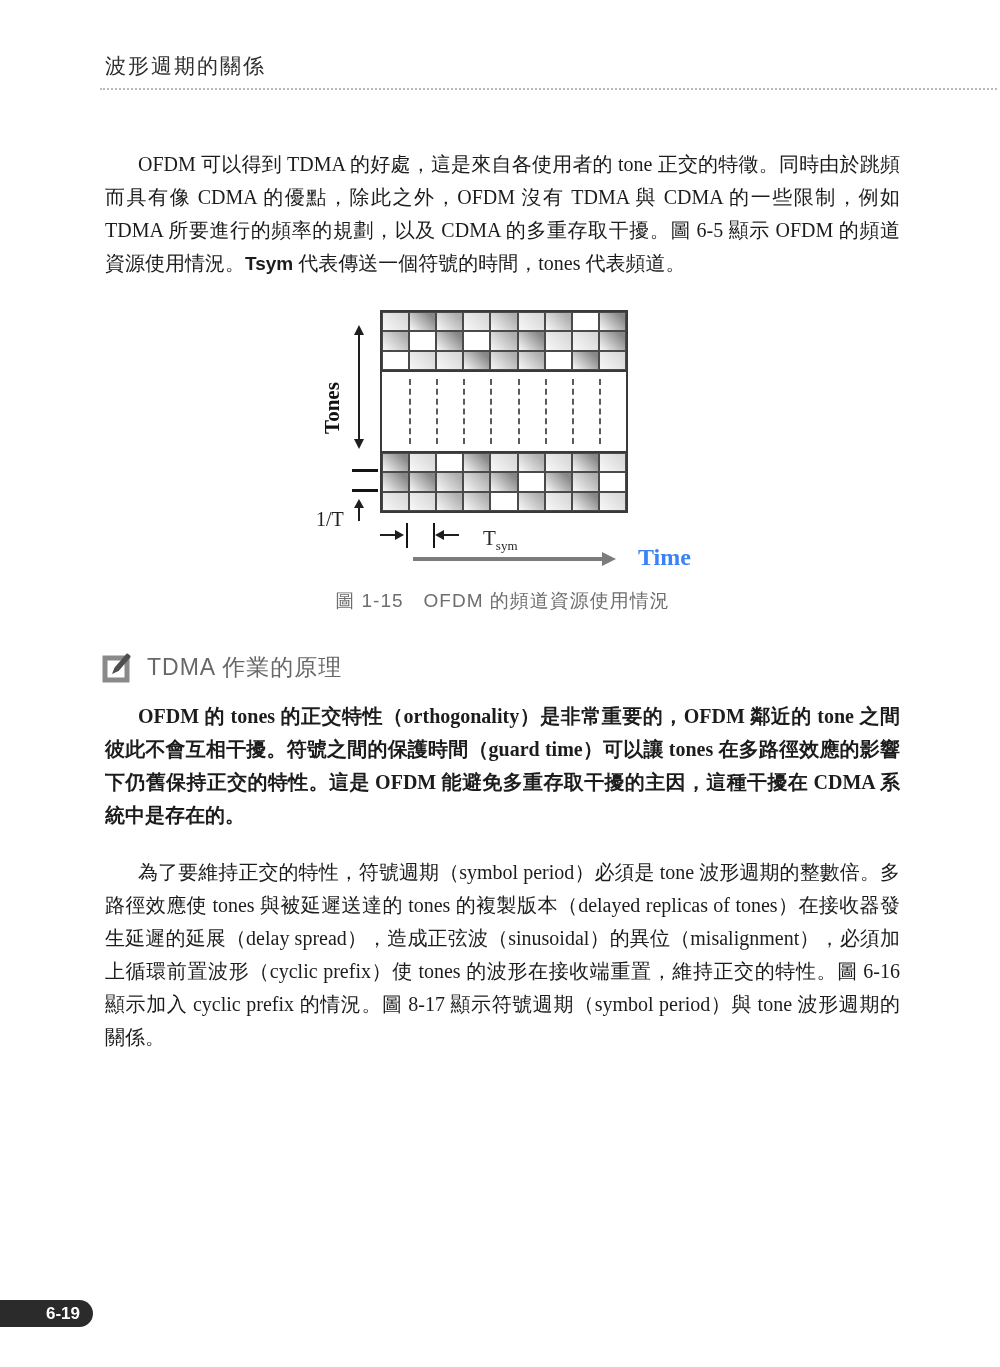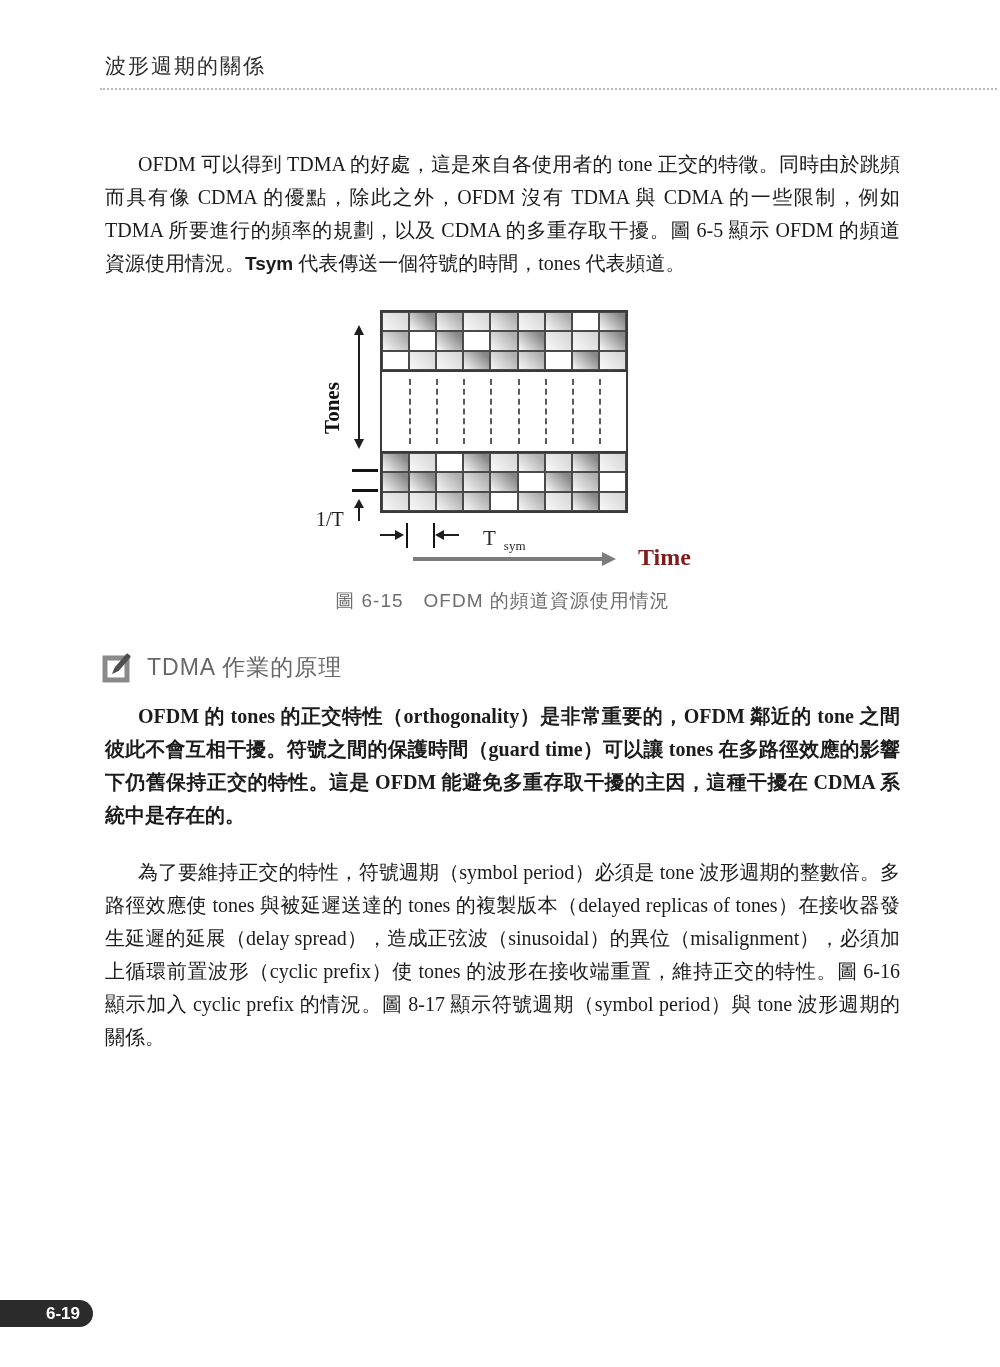--- a/index.html
+++ b/index.html
@@ -55,27 +55,27 @@
   .tick-v{position:absolute;top:223px;width:2px;height:25px;background:#141414;}
   .tick-v.v1{left:106px;} .tick-v.v2{left:133px;}
   .h-arrow{position:absolute;top:234px;height:2px;background:#1e1e1e;width:20px;}
   .h-arrow.right{left:80px;}
   .h-arrow.right::after{content:"";position:absolute;right:-9px;top:-4px;
         border:5px solid transparent;border-left:9px solid #1e1e1e;}
   .h-arrow.left{left:139px;}
   .h-arrow.left::before{content:"";position:absolute;left:-9px;top:-4px;
         border:5px solid transparent;border-right:9px solid #1e1e1e;}
   .tsym-label{position:absolute;left:183px;top:226px;font-size:21px;color:#2a2a2a;}
-  .tsym-label sub{font-size:13px;margin-left:8px;}
+  .tsym-label sub{font-size:13px;}
 
   
   .time-arrow{position:absolute;left:113px;top:257px;width:196px;height:4px;background:#7c7c7c;}
   .time-arrow::after{content:"";position:absolute;right:-14px;top:-5px;
         border:7px solid transparent;border-left:14px solid #7c7c7c;}
-  .time-label{position:absolute;left:338px;top:244px;font-weight:700;font-size:24px;color:#7f1d1d;}
+  .time-label{position:absolute;left:338px;top:244px;font-weight:700;font-size:24px;color:#3b82f6;}
 
   
   .fig-caption{position:absolute;left:105px;top:588px;width:795px;text-align:center;
         font-family:"Liberation Sans","DejaVu Sans",sans-serif;
         font-size:19px;letter-spacing:1px;color:#6e6e6e;}
 
   
   .section-heading{position:absolute;left:102px;top:650px;display:flex;align-items:center;gap:11px;
         font-family:"Liberation Sans","DejaVu Sans",sans-serif;
         font-size:23px;font-weight:500;letter-spacing:1px;color:#676767;margin:0;}
@@ -180,21 +180,21 @@
     <div class="h-arrow right"></div>
     <div class="tick-v v1"></div>
     <div class="tick-v v2"></div>
     <div class="h-arrow left"></div>
     <div class="tsym-label"><span>T</span><sub>sym</sub></div>
 
     <div class="time-arrow"></div>
     <div class="time-label">Time</div>
   </div>
 
-  <div class="fig-caption">圖 6-15　OFDM 的頻道資源使用情況</div>
+  <div class="fig-caption">圖 1-15　OFDM 的頻道資源使用情況</div>
 
   <h2 class="section-heading">
     <span class="edit-icon">
       <svg viewBox="0 0 34 34" width="34" height="34">
         <rect x="3" y="8" width="22" height="22" fill="none" stroke="#8a8a8a" stroke-width="5"></rect>
         <path d="M10 24 L12.6 17.5 L24.5 3.8 C25.4 2.8 29.4 6.2 28.5 7.2 L16.6 20.9 L10 24 Z" fill="#4f4f4f"></path>
       </svg>
     </span>
     <span>TDMA 作業的原理</span>
   </h2>

